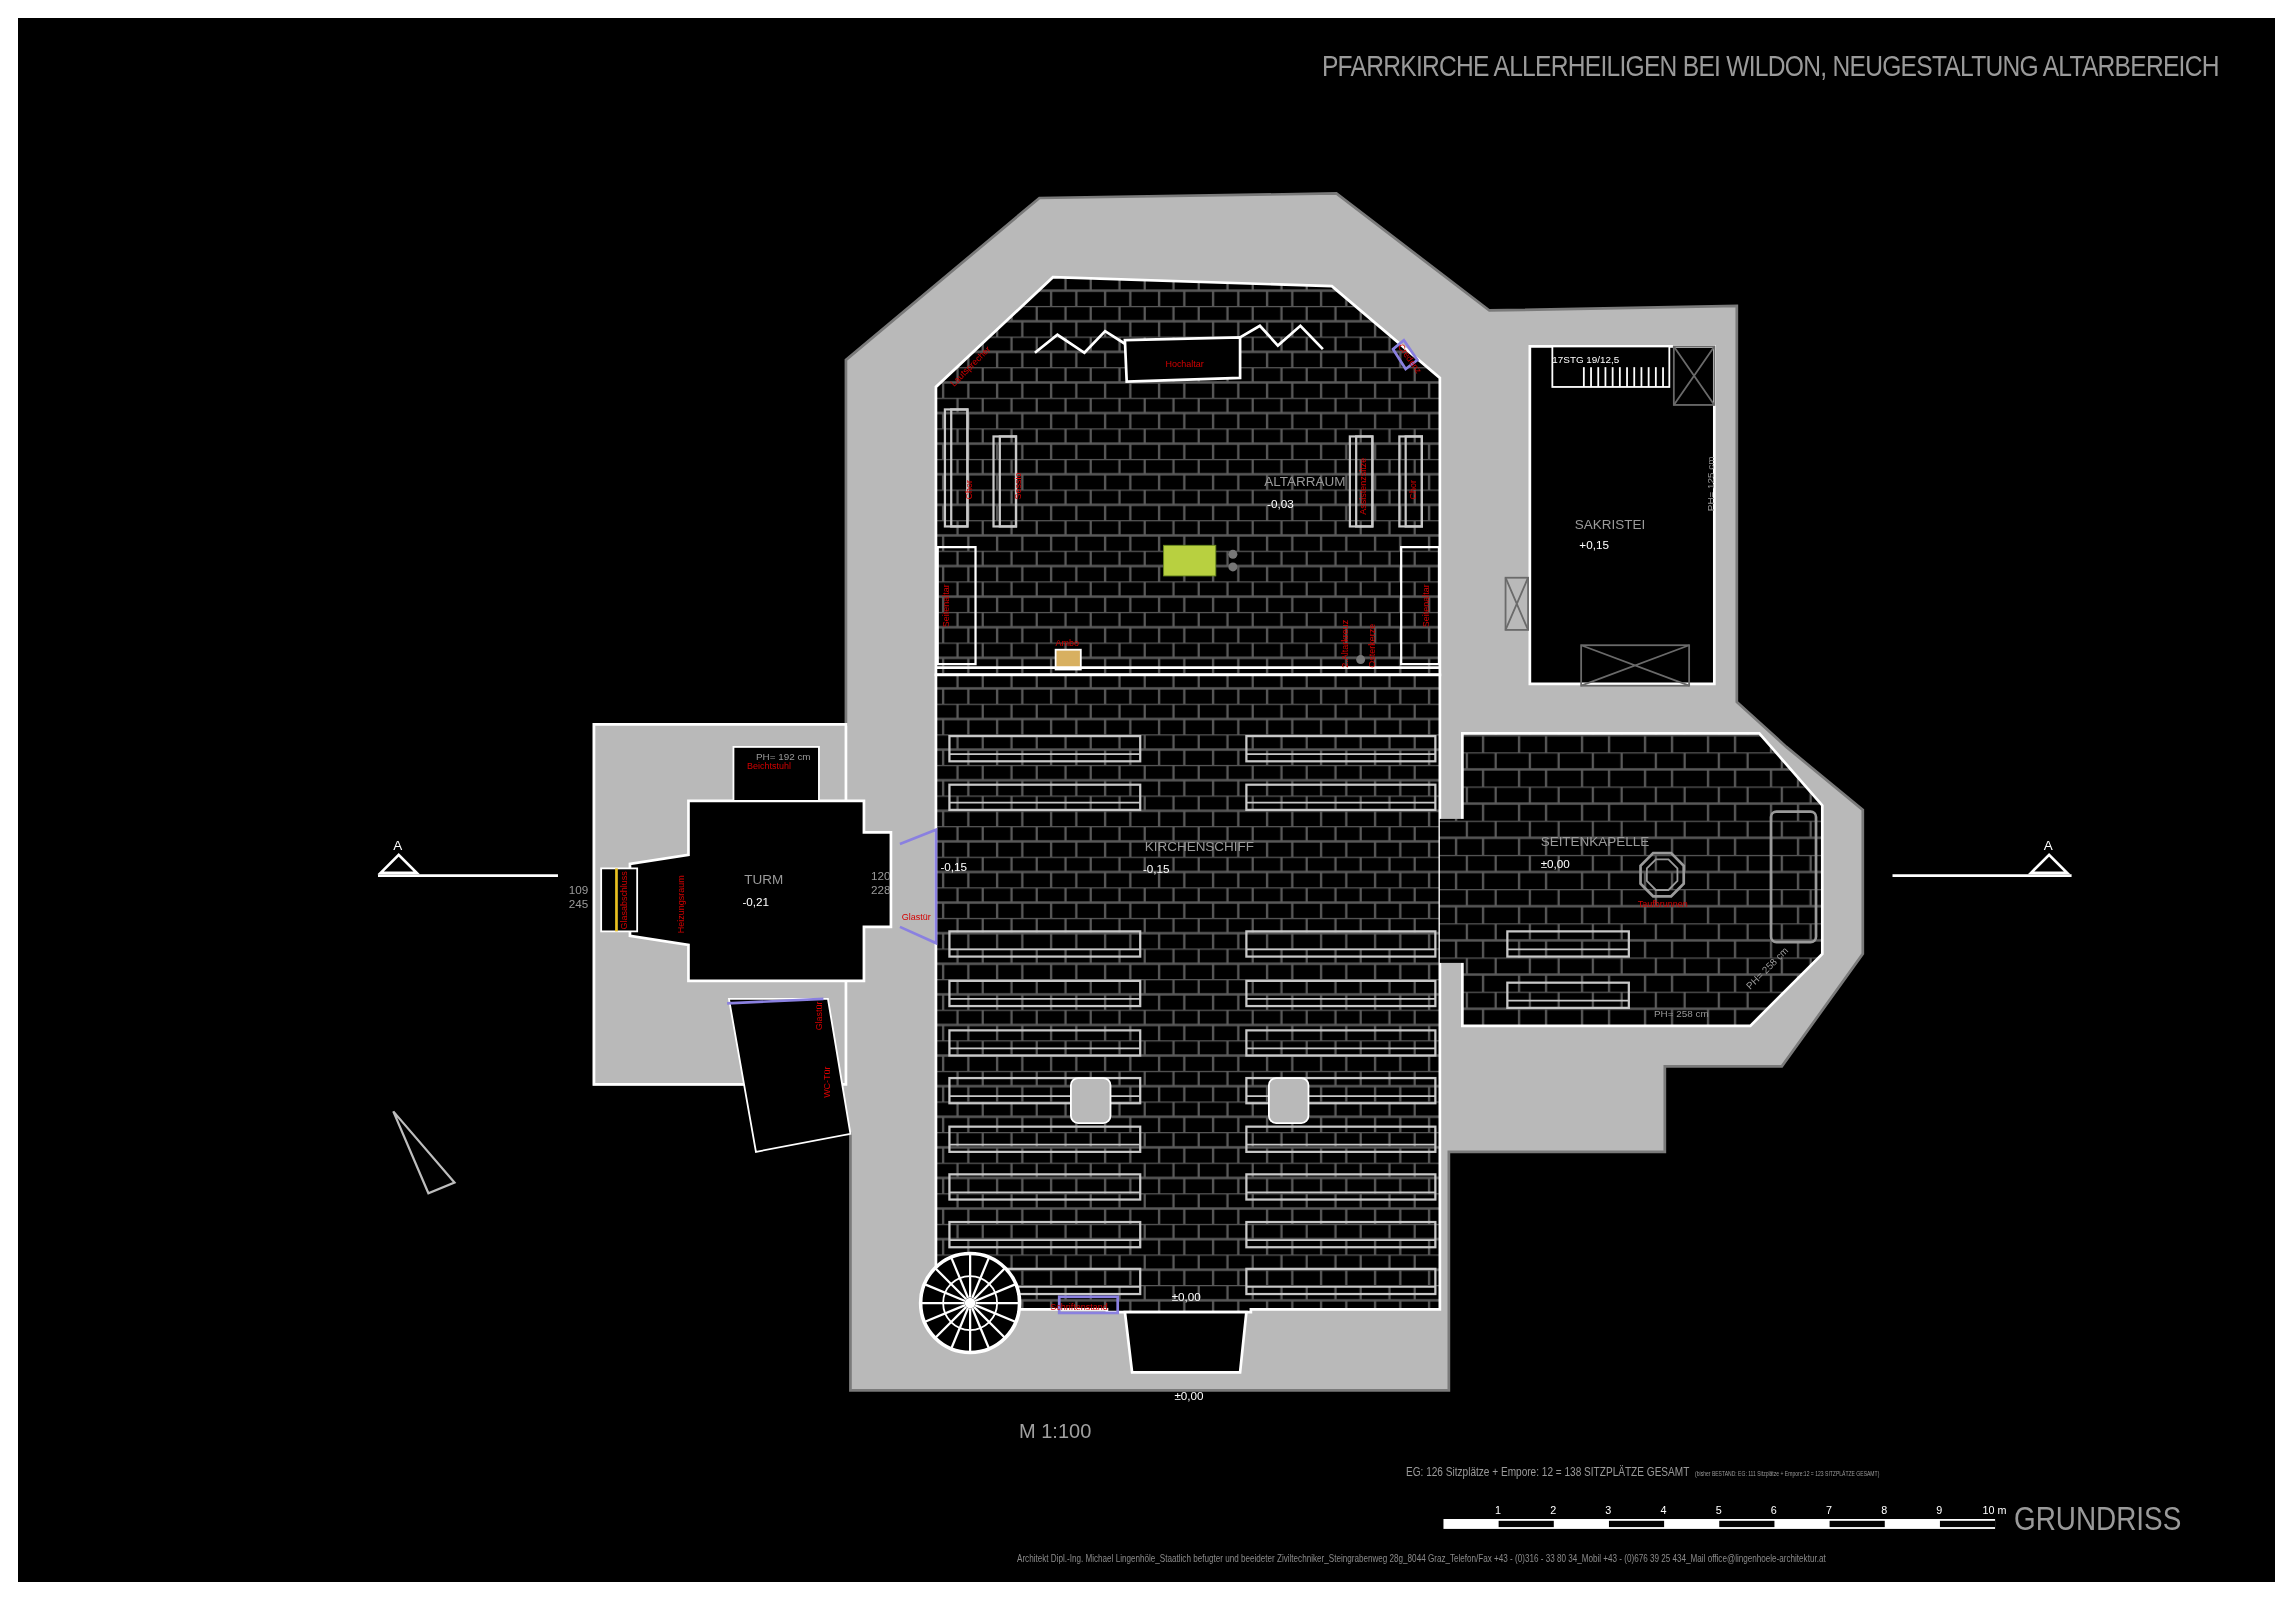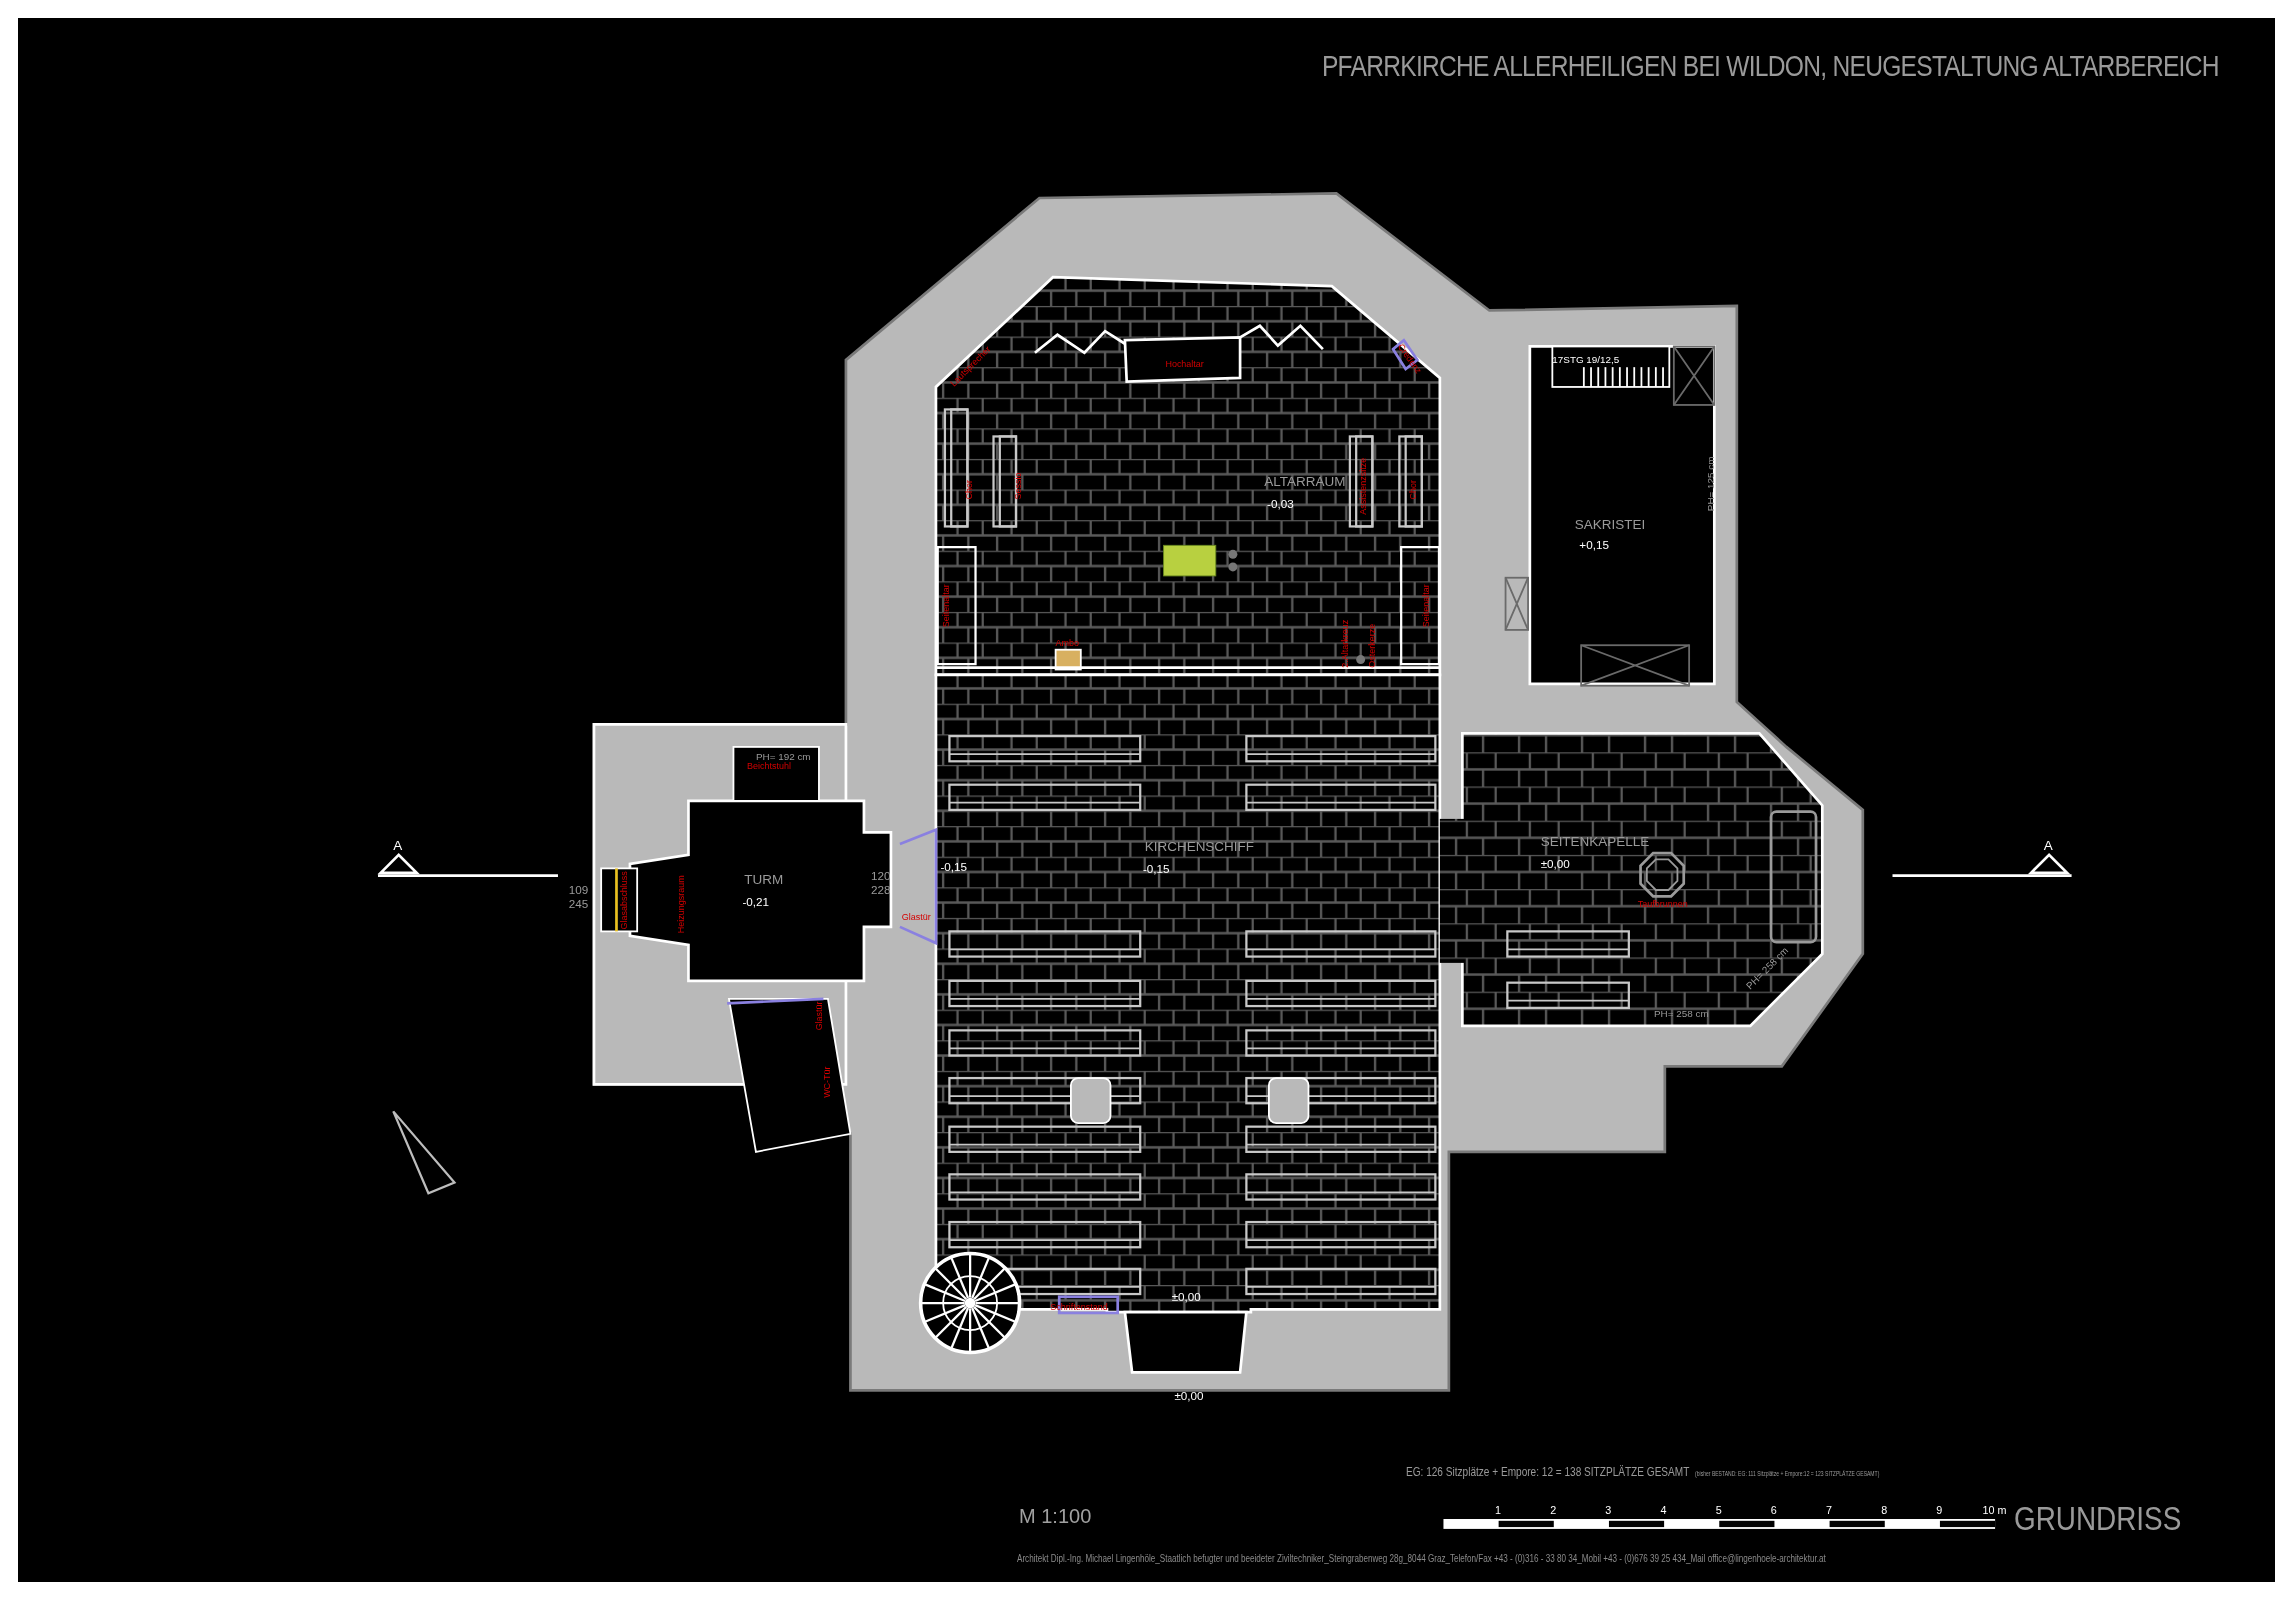--- a/index.html
+++ b/index.html
@@ -2,21 +2,21 @@
 <html style="font-size:14.4px"><head>
 <meta charset="utf-8">
 <style>
   html, body { margin: 0; padding: 0; background: #ffffff; }
   body { width: 2293px; height: 1600px; position: relative; overflow: hidden; font-family: "Liberation Sans", sans-serif; }
   #sheet { position: absolute; left: 18px; top: 18px; width: 2257px; height: 1564px; background: #000000; }
   #plan { position: absolute; left: 0; top: 0; }
   .title { position: absolute; right: 56px; top: 31px; color: #9a9a9a; font-size: 30px; letter-spacing: -0.9px; transform: scaleX(0.82); transform-origin: right center; white-space: nowrap; }
   .seats { position: absolute; left: 1388px; top: 1447px; color: #9a9a9a; font-size: 12.6px; white-space: nowrap; transform: scaleX(0.8); transform-origin: left center; }
   .seats small { font-size: 6.3px; margin-left: 7.2px; }
-  .scale-m { position: absolute; left: 1001px; top: 1487px; color: #a0a0a0; font-size: 20px; }
+  .scale-m { position: absolute; left: 1001px; top: 1402px; color: #a0a0a0; font-size: 20px; }
   .grundriss { position: absolute; left: 1996px; top: 1481px; color: #9a9a9a; font-size: 34px; transform: scaleX(0.82); transform-origin: left center; }
   .footer { position: absolute; left: 999px; top: 1535px; color: #8a8a8a; font-size: 10.4px; white-space: nowrap; transform: scaleX(0.78); transform-origin: left center; }
   .svgtext { font-family: "Liberation Sans", sans-serif; }
 </style>
 </head>
 <body>
 
 <div id="sheet">
 
   <svg id="plan" width="2257" height="1564" viewBox="20 20 2508 1738">

